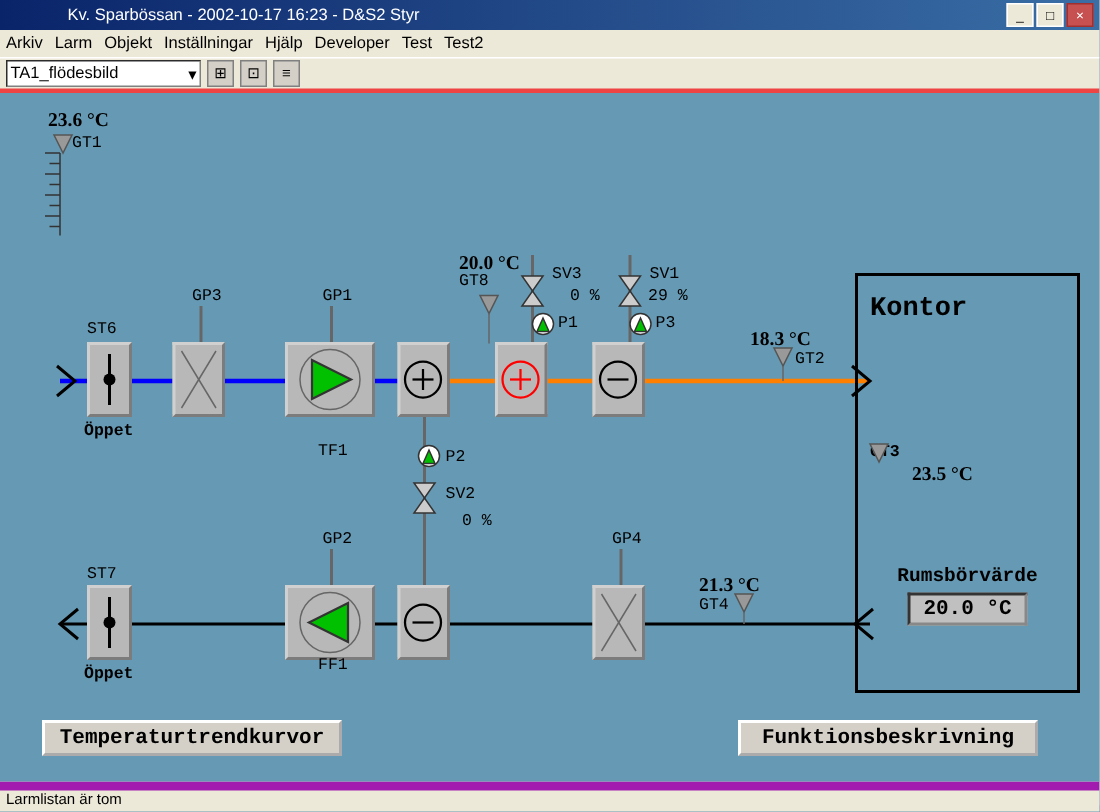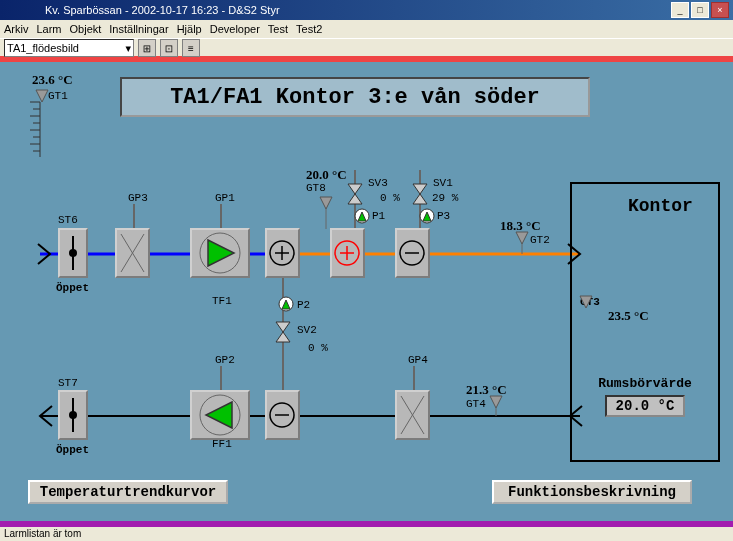--- a/index.html
+++ b/index.html
@@ -7,41 +7,41 @@
 
 .titlebar { height: 20px; background: linear-gradient(to right, #0a246a, #3a6ea5); color: #fff; display: flex; align-items: center; padding: 0 4px; font-family: Tahoma, sans-serif; font-size: 11px; }
 .titlebar .title { flex: 1; padding-left: 41px; }
 .winbtns { display: flex; gap: 2px; }
 .winbtn { width: 18px; height: 16px; background: #ece9d8; border: 1px solid #fff; font-size: 9px; text-align: center; line-height: 14px; color: #000; font-family: Arial; }
 .winbtn.close { background: #c75050; color: #fff; border-color: #a03030; }
 
 .menubar { height: 18px; background: #ece9d8; display: flex; align-items: center; padding: 0 4px; font-family: Tahoma, sans-serif; font-size: 11px; gap: 8px; }
 .menubar span { cursor: default; }
 
-.toolbar { height: 24px; background: #ece9d8; border-top: 1px solid #fff; border-bottom: 6px solid #ef4444; display: flex; padding: 0 4px; gap: 4px; font-family: Tahoma, sans-serif; font-size: 11px; }
+.toolbar { height: 24px; background: #ece9d8; border-top: 1px solid #fff; border-bottom: 3px solid #ef4444; display: flex; align-items: center; padding: 0 4px; gap: 4px; font-family: Tahoma, sans-serif; font-size: 11px; }
 .combo { width: 130px; height: 18px; background: #fff; border: 1px inset #808080; padding: 0 2px; display: flex; align-items: center; justify-content: space-between; }
 .tbtn { width: 18px; height: 18px; border: 1px solid #808080; background: #d4d0c8; display: inline-flex; align-items: center; justify-content: center; font-size: 10px; }
 
 .canvas { position: relative; width: 733px; height: 459px; background: #6699b3; }
 
 .title-box { position: absolute; left: 120px; top: 15px; width: 470px; height: 40px; border: 2px inset #999; background: #a0bccb; display: flex; align-items: center; justify-content: center; font-size: 22px; font-weight: bold; }
 
 .temp-outdoor { position: absolute; left: 32px; top: 10px; font-size: 13px; font-weight: bold; }
 .gt1-lbl { position: absolute; left: 48px; top: 28px; font-size: 11px; }
 .gt1-icon { position: absolute; left: 36px; top: 28px; }
 .ruler { position: absolute; left: 30px; top: 40px; }
 
 .label { position: absolute; font-size: 11px; }
 .val { font-weight: bold; font-size: 13px; font-family: Liberation Serif, serif; }
 
 .block { position: absolute; background: #b8b8b8; border: 2px outset #d0d0d0; }
 .btn-big { position: absolute; height: 24px; background: #d4d0c8; border: 2px outset #fff; font-family: "Courier New"; font-size: 14px; font-weight: bold; display: flex; align-items: center; justify-content: center; }
 
 .room-box { position: absolute; left: 570px; top: 120px; width: 150px; height: 280px; border: 2px solid #000; padding: 12px 8px; }
-.room-title { font-size: 18px; font-weight: bold; margin-left: 48px; }
+.room-title { font-size: 18px; font-weight: bold; }
 
 .setpoint { width: 80px; height: 22px; border: 2px inset #888; background: #c0c0c0; display: flex; align-items: center; justify-content: center; font-weight: bold; font-size: 14px; margin: 4px auto 0; }
 
 .statusbar { height: 16px; background: #ece9d8; border-top: 6px solid #a21caf; font-family: Tahoma, sans-serif; font-size: 10px; padding: 1px 4px; }
 
 svg { position: absolute; overflow: visible; }
 .sensor-tri { fill: #999; stroke: #555; stroke-width: 1; }
 .pump-body { fill: #b8b8b8; stroke: #666; }
 .fan-tri { stroke: #333; stroke-width: 1.5; }
 </style>
@@ -73,21 +73,20 @@
     <span>TA1_flödesbild</span>
     <span>▾</span>
   </div>
   <div class="tbtn">⊞</div>
   <div class="tbtn">⊡</div>
   <div class="tbtn">≡</div>
 </div>
 
 <div class="canvas">
 
-  <div class="title-box">TA1/FA1 Kontor 3:e vån söder</div>
 
   <div class="temp-outdoor val">23.6 °C</div>
   <svg class="gt1-icon" width="12" height="12">
       <polygon class="sensor-tri" points="6,12 0,0 12,0"></polygon>
     </svg>
   <div class="gt1-lbl label">GT1</div>
   <svg class="ruler" width="12" height="55">
     <line x1="10" y1="0" x2="10" y2="55" stroke="#333"></line>
     <line x1="0" y1="0" x2="10" y2="0" stroke="#333"></line>
       <line x1="3" y1="7" x2="10" y2="7" stroke="#333"></line>

